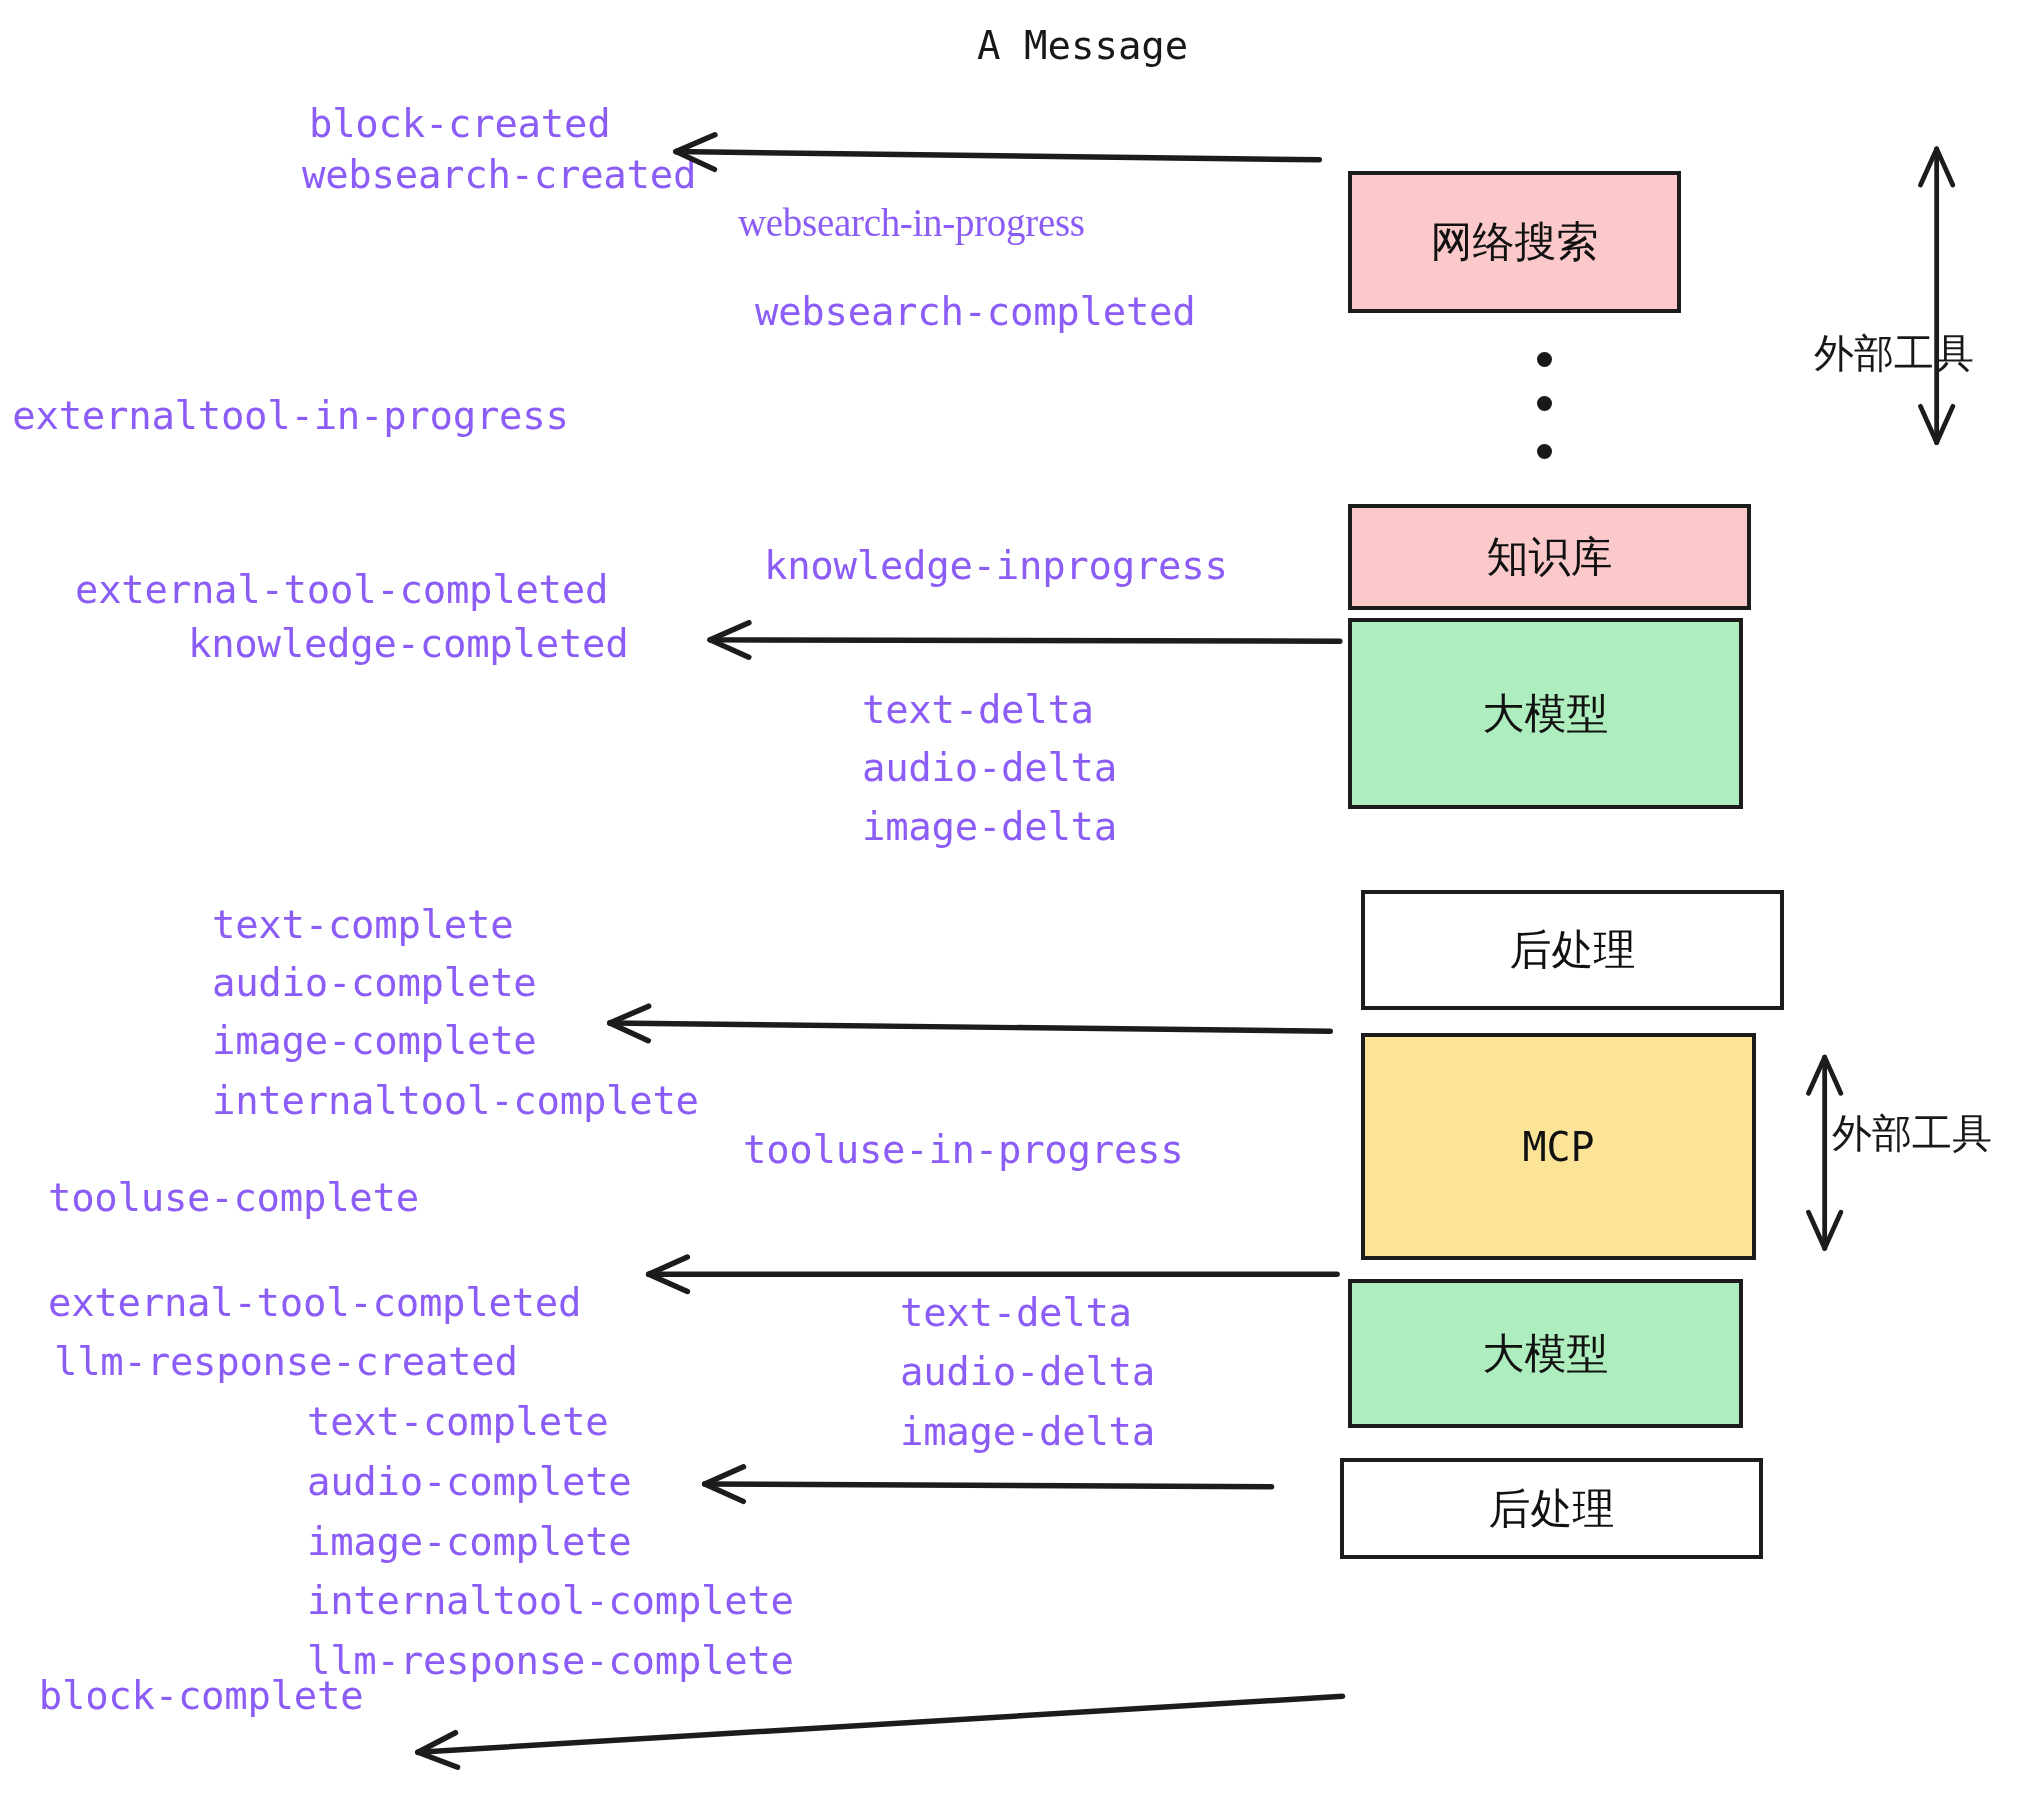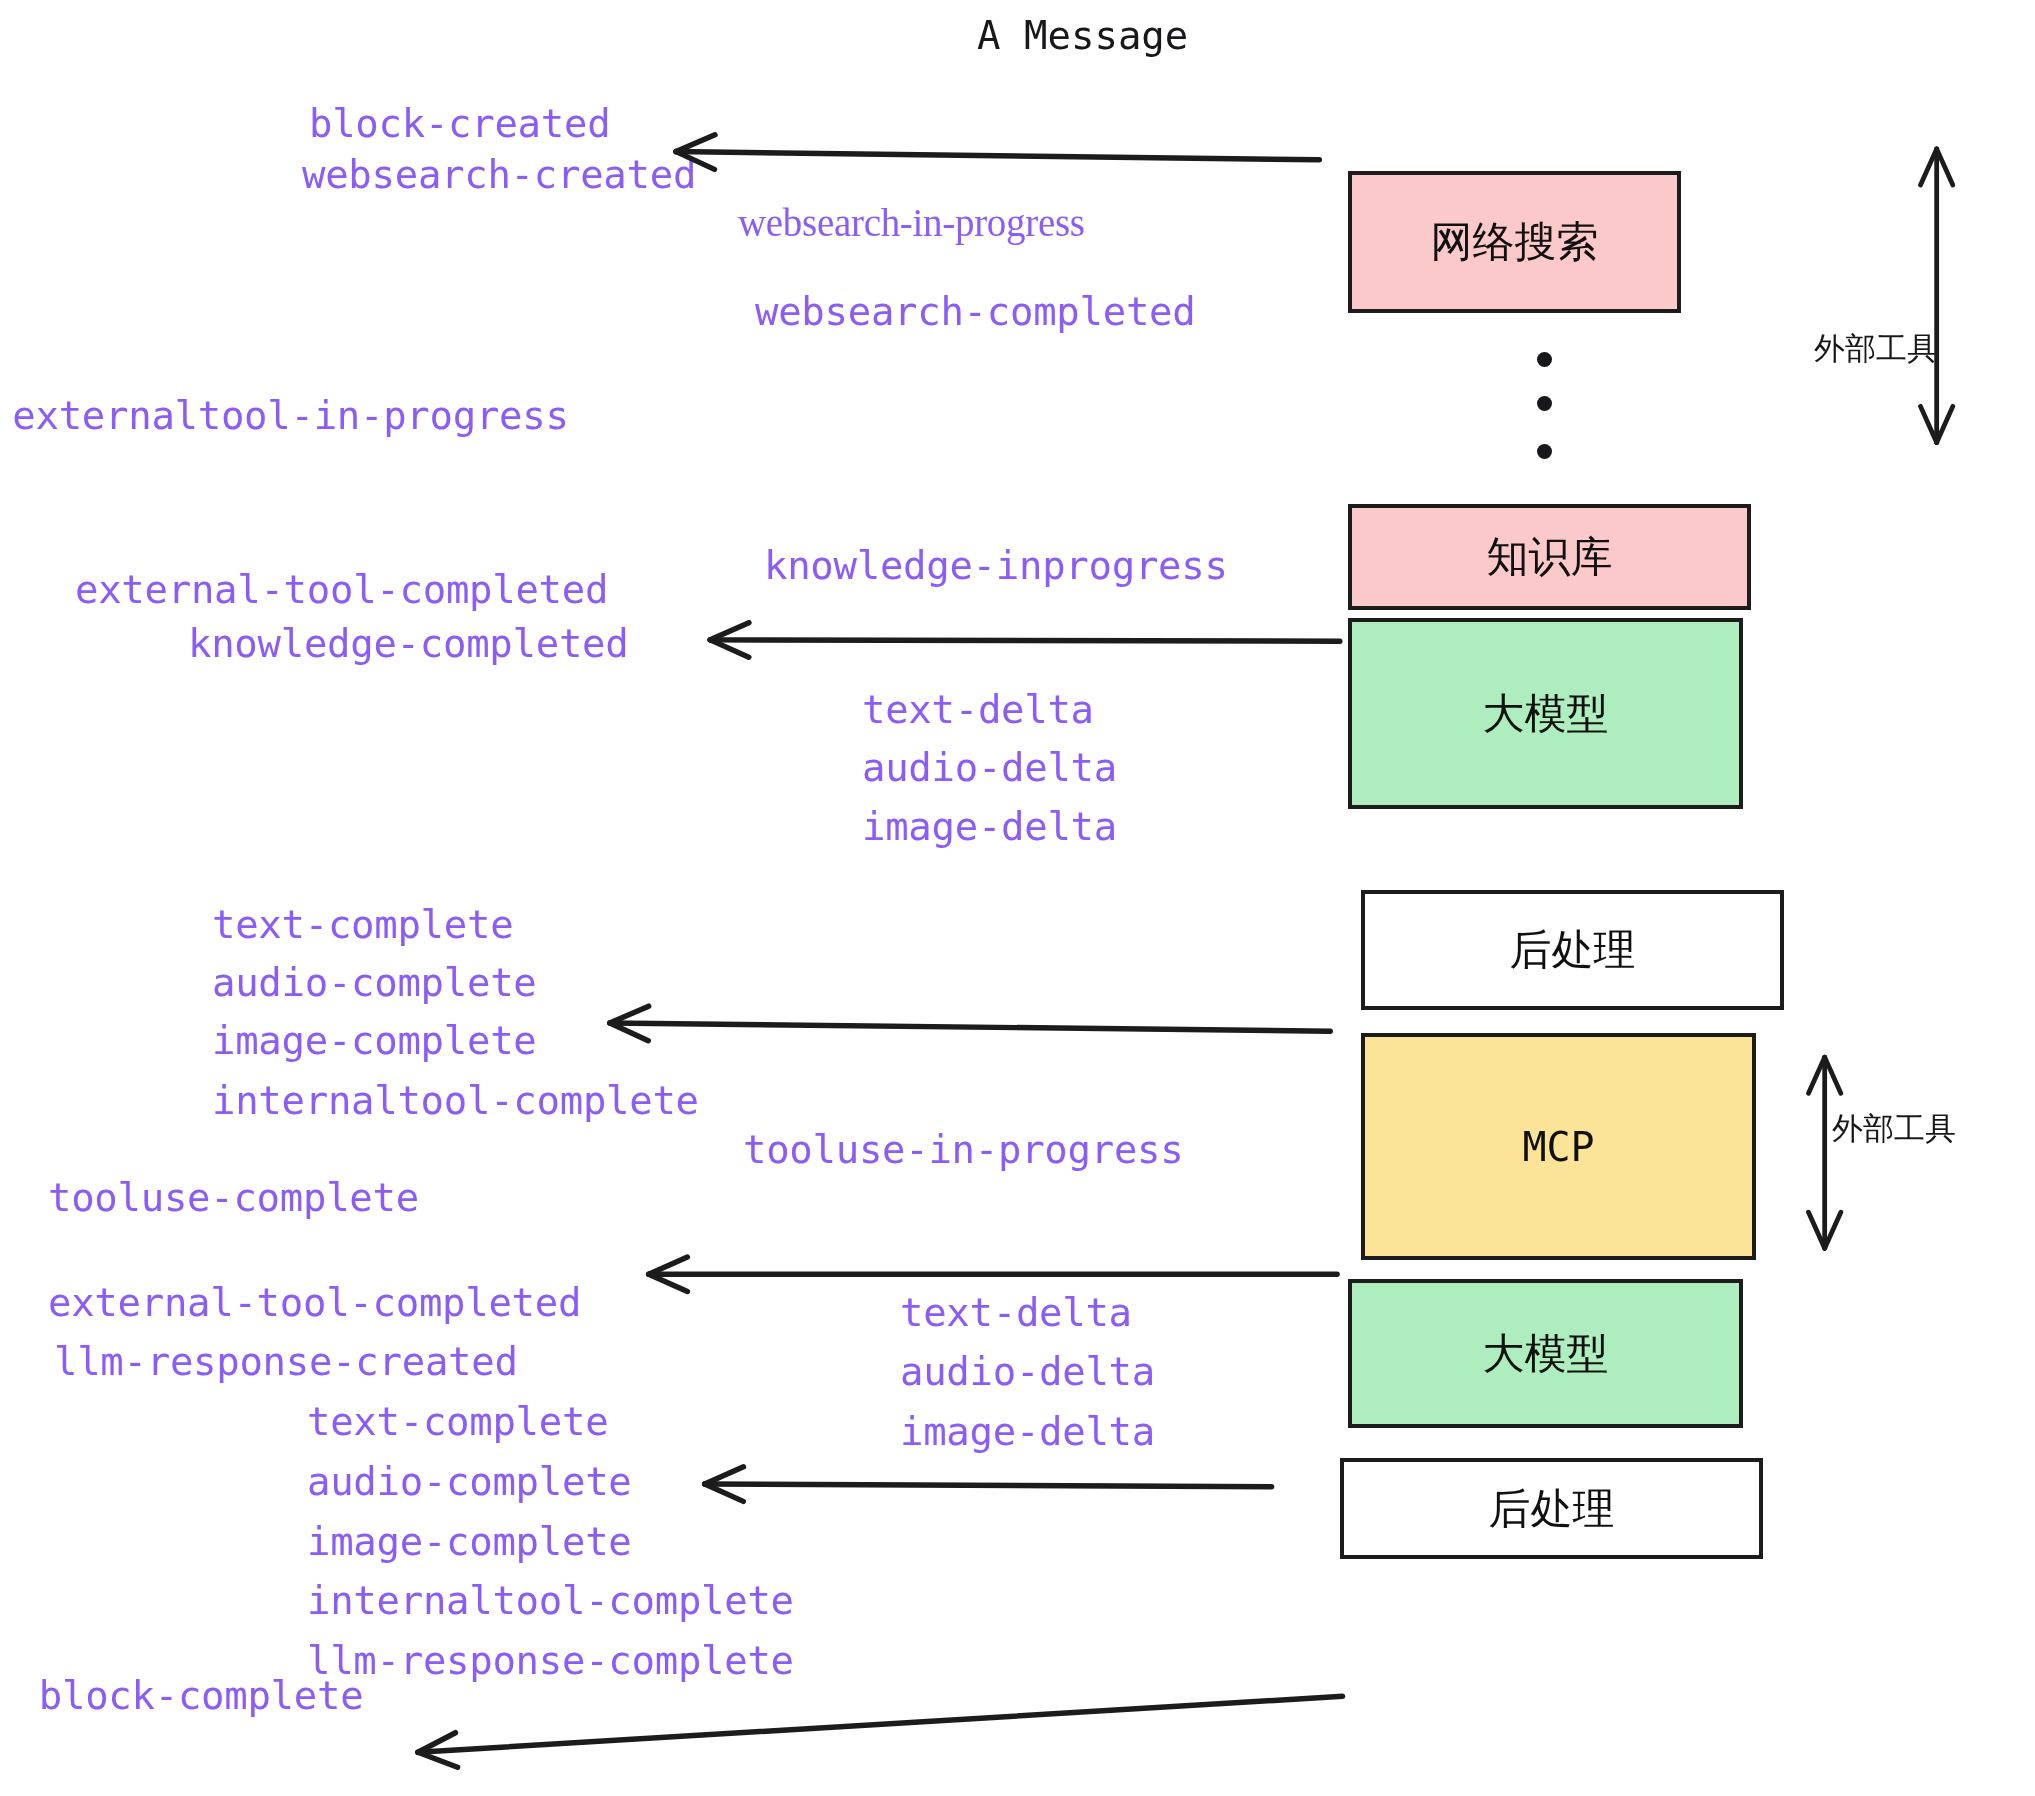--- a/index.html
+++ b/index.html
@@ -57,39 +57,39 @@
     width: 15px;
     height: 15px;
     border-radius: 50%;
     background: #18181b;
   }
   
   .side-label {
     position: absolute;
     white-space: pre;
     color: #18181b;
-    font-family: Liberation Serif, serif;
-    font-size: 31px;
+    font-family: Liberation Sans, sans-serif;
+    font-size: 40px;
     line-height: 1;
   }
   svg.overlay {
     position: absolute;
     left: 0;
     top: 0;
     width: 2035px;
     height: 1796px;
     pointer-events: none;
   }
 </style>
 </head>
 <body>
 
 <div id="canvas">
 
-  <div class="title" id="diagram-title" style="left:977px; top:16px;">A Message</div>
+  <div class="title" id="diagram-title" style="left:977px; top:26px;">A Message</div>
 
   <div id="nodes-layer">
       <div class="box" style="left: 1348px; top: 171px; width: 333px; height: 142px; background: rgb(251, 201, 201);">网络搜索</div>
       <div class="box" style="left: 1348px; top: 504px; width: 403px; height: 106px; background: rgb(251, 201, 201);">知识库</div>
       <div class="box" style="left: 1348px; top: 618px; width: 395px; height: 191px; background: rgb(174, 237, 190);">大模型</div>
       <div class="box" style="left: 1361px; top: 890px; width: 423px; height: 120px; background: rgb(255, 255, 255);">后处理</div>
       <div class="box mono" style="left: 1361px; top: 1033px; width: 395px; height: 227px; background: rgb(251, 228, 152);">MCP</div>
       <div class="box" style="left: 1348px; top: 1279px; width: 395px; height: 149px; background: rgb(174, 237, 190);">大模型</div>
       <div class="box" style="left: 1340px; top: 1458px; width: 423px; height: 101px; background: rgb(255, 255, 255);">后处理</div>
     </div>

